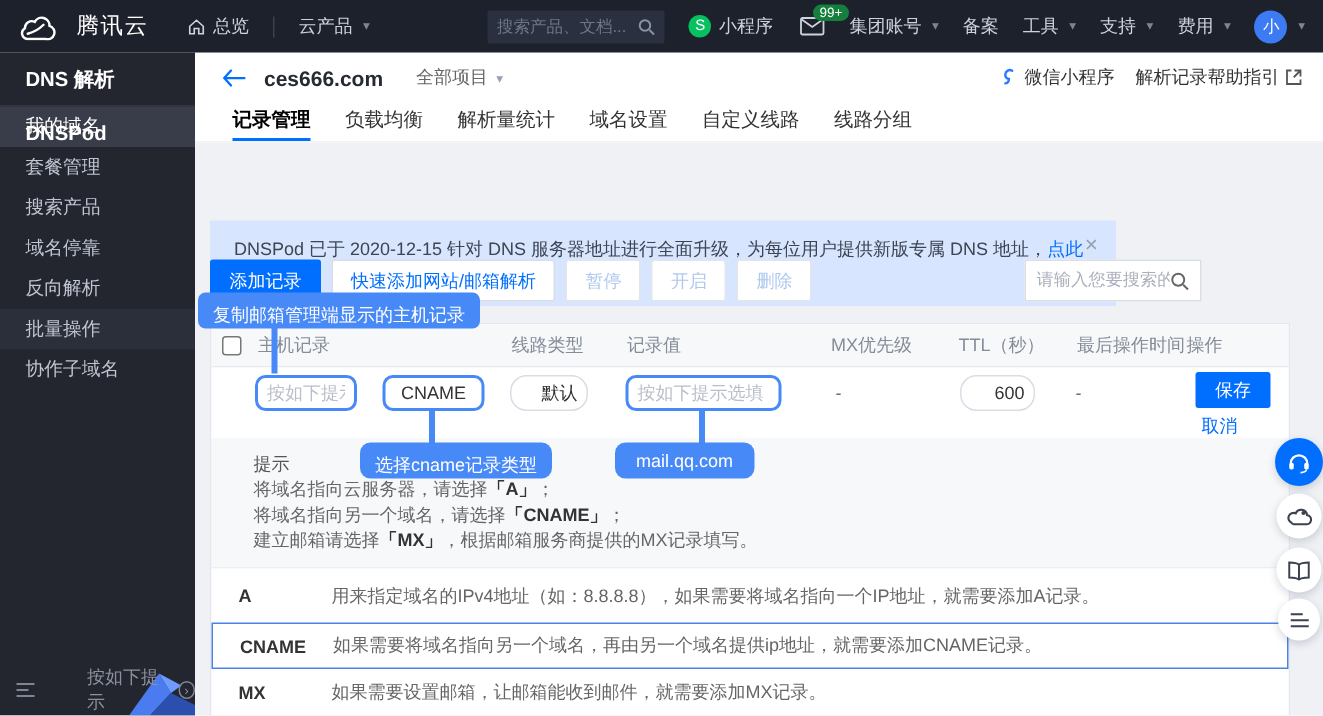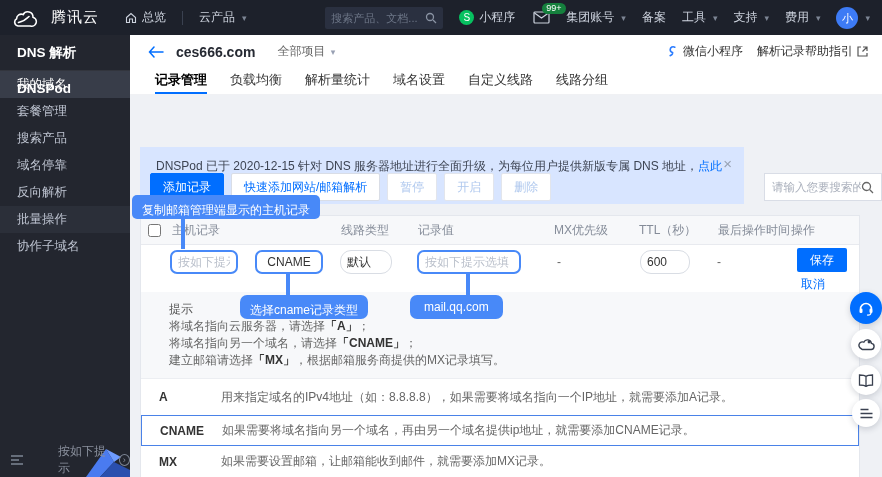--- a/index.html
+++ b/index.html
@@ -47,41 +47,41 @@
   .tab.active::after { content:""; position:absolute; left:0; right:0; bottom:0; height:2px; background:#006eff; }
 
   #content { position:absolute; top:60px; left:0; right:0; bottom:0; background:#eff1f5; overflow:hidden; }
 
   
   #banner { position:absolute; left:10px; top:10px; width:604px; height:57px; background:#d8e5ff; padding:10px 16px; line-height:18px; color:#3d4453;margin-top:42px; }
   #banner a, .blue-link { color:#006eff; text-decoration:none; cursor:pointer; }
   #banner-close { position:absolute; right:12px; top:8px; font-size:15px; color:#98a2b3; cursor:pointer; }
 
   
-  #toolbar { position:absolute; left:20px; top:78px; width:732px; height:28px; display:flex; gap:7px; align-items:center;justify-content:flex-end; }
+  #toolbar { position:absolute; left:10px; top:78px; width:661px; height:28px; display:flex; gap:7px; align-items:center;justify-content:flex-end; }
   .btn { height:28px; line-height:26px; padding:0 12px; border-radius:2px; font-size:12px; cursor:pointer; white-space:nowrap; }
   .btn-primary { background:#006eff; color:#fff; border:1px solid #006eff; }
   .btn-plain { background:#fff; color:#006eff; border:1px solid #d9dde6; }
   .btn-disabled { background:#fff; color:#afc8ee; border:1px solid #e2e5ec; cursor:default; }
   #record-search { margin-left:auto; width:118px; height:28px; background:#fff; border:1px solid #d9dde6; display:flex; align-items:center; padding:0 7px; }
   #record-search input { flex:1; min-width:0; border:none; outline:none; font-size:11.5px; color:#333; }
   #record-search input::placeholder { color:#aab0bc; }
 
   
   #table { position:absolute; left:10px; top:120px; width:720px; background:#fff; border:1px solid #e4e7ed; }
   #thead { position:relative; height:29px; background:#f7f8fa; border-bottom:1px solid #e8eaef; color:#858c99; }
   #thead .th { position:absolute; top:0; line-height:29px; white-space:nowrap; }
   #thead input[type=checkbox] { position:absolute; left:7px; top:8px; width:13px; height:13px; }
   .th-host{left:31px;} .th-type{left:133px;} .th-line{left:200px;} .th-value{left:277px;}
   .th-mx{left:413px;} .th-ttl{left:498px;} .th-time{left:577px;} .th-op{left:650px;}
 
   #form-row { position:relative; height:47px; background:#fff; }
   .fld { position:absolute; top:5px; height:24px; font-size:12px; color:#333; padding:0 6px; outline:none; }
   .fld::placeholder { color:#b9bfca; }
-  .fld-plain { border:1px solid #d9dde4; border-radius:11px; }
+  .fld-plain { border:1px solid #d9dde4; border-radius:11px;text-align:right; }
   .fld-callout { border:2px solid #4889f8; border-radius:7px; }
   #f-host { left:29px; width:68px; }
   #f-type { left:114px; width:68px; text-align:center; }
   #f-line { left:199px; width:52px; }
   #f-value { left:276px; width:104px; }
   #f-mx { left:416px; top:5px; line-height:24px; color:#666; position:absolute; }
   #f-ttl { left:499px; width:50px; }
   #f-time { left:576px; top:5px; line-height:24px; color:#666; position:absolute; }
   #save-btn { position:absolute; left:656px; top:3px; width:50px; height:24px; background:#006eff; color:#fff; border:none; border-radius:2px; font-size:12px; cursor:pointer; }
   #cancel-link { position:absolute; left:660px; top:31px; }

